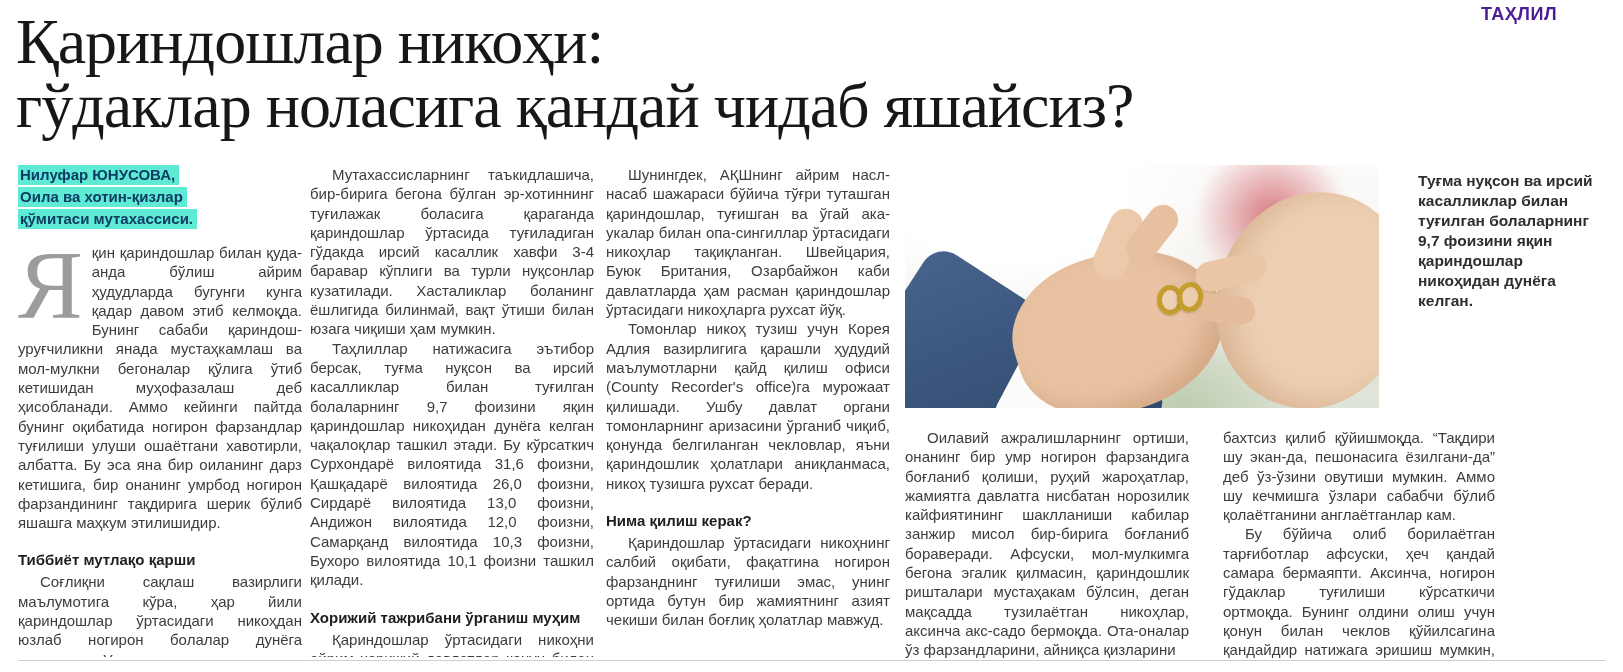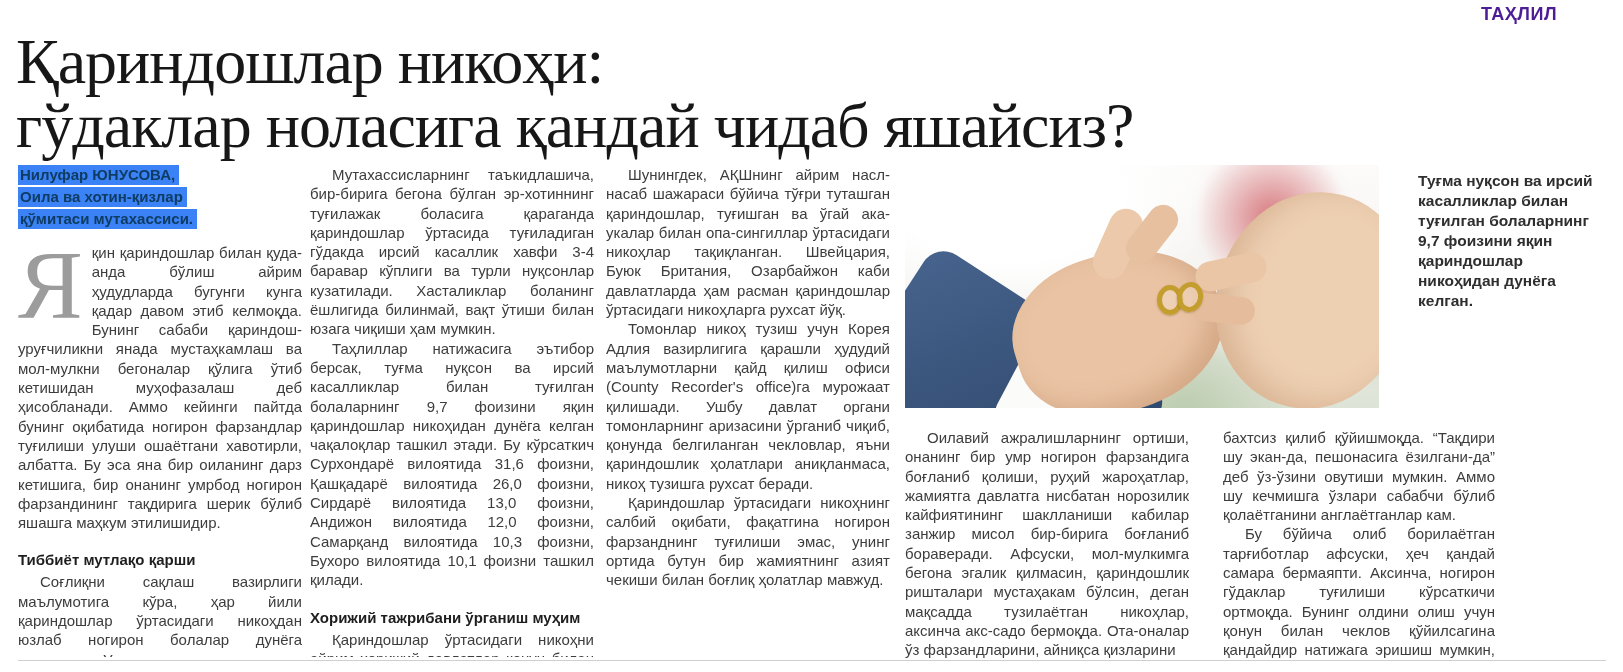--- a/index.html
+++ b/index.html
@@ -5,37 +5,37 @@
   * { margin:0; padding:0; box-sizing:border-box; }
   html,body { width:1623px; height:672px; background:#ffffff; overflow:hidden;
               font-family:"Liberation Sans", sans-serif; }
   .page { position:relative; width:1623px; height:672px; background:#fff; }
 
   .tag { position:absolute; top:4px; left:1481px; font-size:18px; font-weight:bold;
          color:#4c1d95; letter-spacing:.5px; }
 
   .headline { position:absolute; left:16px; top:10px; width:1580px;
               font-family:"Liberation Serif", serif; font-weight:500;
-              font-size:64px; line-height:64px; color:#171717; letter-spacing:-1px;margin-top:20px; }
+              font-size:64px; line-height:64px; color:#171717; letter-spacing:-1px; }
   .headline .hl { display:block; }
 
   .col { position:absolute; top:165px; width:284px; height:492px; overflow:hidden; }
   .col p { font-size:15px; line-height:19.3px; color:#3d3d3d; text-align:justify; }
   .col .indent { text-indent:22px; }
   .col h3 { font-size:15px; line-height:19px; font-weight:bold; color:#1e1e1e;
             margin:18px 0 3px 0; }
 
   .c1 { left:18px; }
   .c2 { left:310px; }
   .c3 { left:606px; }
   .c4 { left:905px; top:428px; height:232px; }
   .c5 { left:1223px; top:428px; width:272px; height:232px; }
 
   .byline { margin-bottom:14px; }
-  .byline-line { display:table; background:#3b82f6; color:#0e3c63; font-weight:bold;
+  .byline-line { display:table; background:#5eead4; color:#0e3c63; font-weight:bold;
                  font-size:15px; line-height:16px; padding:2px 4px 2px 2px; margin-bottom:2px; }
 
   .dropcap { float:left; font-family:"Liberation Serif", serif; font-size:97px;
              line-height:76px; color:#9c9c9c; margin:5px 9px 0 0; }
 
   .callout { position:absolute; left:1410px; top:171px; width:192px; }
   .callout p { font-size:15.5px; line-height:20px; font-weight:bold; color:#2e2e2e;margin-left:8px; }
 
   
   .photo { position:absolute; left:905px; top:165px; width:474px; height:243px;
@@ -106,20 +106,21 @@
   <div class="col c2">
     <p class="indent">Мутахассисларнинг таъкидлашича, бир-бирига бегона бўлган эр-хотиннинг туғилажак боласига қараганда қариндошлар ўртасида туғиладиган гўдакда ирсий касаллик хавфи 3-4 баравар кўплиги ва турли нуқсонлар кузатилади. Хасталиклар боланинг ёшлигида билинмай, вақт ўтиши билан юзага чиқиши ҳам мумкин.</p>
     <p class="indent">Таҳлиллар натижасига эътибор берсак, туғма нуқсон ва ирсий касалликлар билан туғилган болаларнинг 9,7 фоизини яқин қариндошлар никоҳидан дунёга келган чақалоқлар ташкил этади. Бу кўрсаткич Сурхондарё вилоятида 31,6 фоизни, Қашқадарё вилоятида 26,0 фоизни, Сирдарё вилоятида 13,0 фоизни, Андижон вилоятида 12,0 фоизни, Самарқанд вилоятида 10,3 фоизни, Бухоро вилоятида 10,1 фоизни ташкил қилади.</p>
     <h3>Хорижий тажрибани ўрганиш муҳим</h3>
     <p class="indent">Қариндошлар ўртасидаги никоҳни айрим хорижий давлатлар қонун билан мутлақо чегаралаб қўйган. Хусусан, Жанубий Кореянинг Фуқаролик кодексига</p>
   </div>
 
   <div class="col c3">
     <p class="indent">Шунингдек, АҚШнинг айрим насл-насаб шажараси бўйича тўғри туташган қариндошлар, туғишган ва ўгай ака-укалар билан опа-сингиллар ўртасидаги никоҳлар тақиқланган. Швейцария, Буюк Британия, Озарбайжон каби давлатларда ҳам расман қариндошлар ўртасидаги никоҳларга рухсат йўқ.</p>
     <p class="indent">Томонлар никоҳ тузиш учун Корея Адлия вазирлигига қарашли ҳудудий маълумотларни қайд қилиш офиси (County Recorder's office)га мурожаат қилишади. Ушбу давлат органи томонларнинг аризасини ўрганиб чиқиб, қонунда белгиланган чекловлар, яъни қариндошлик ҳолатлари аниқланмаса, никоҳ тузишга рухсат беради.</p>
+    <h3>Нима қилиш керак?</h3>
     <p class="indent">Қариндошлар ўртасидаги никоҳнинг салбий оқибати, фақатгина ногирон фарзанднинг туғилиши эмас, унинг ортида бутун бир жамиятнинг азият чекиши билан боғлиқ ҳолатлар мавжуд.</p>
   </div>
 
   <div class="photo">
     <div class="ph-shirt-top"></div>
     <div class="ph-flower"></div>
     <div class="ph-leaf"></div>
     <div class="ph-floor"></div>
     <div class="ph-suit"></div>
     <div class="ph-cuff"></div>

